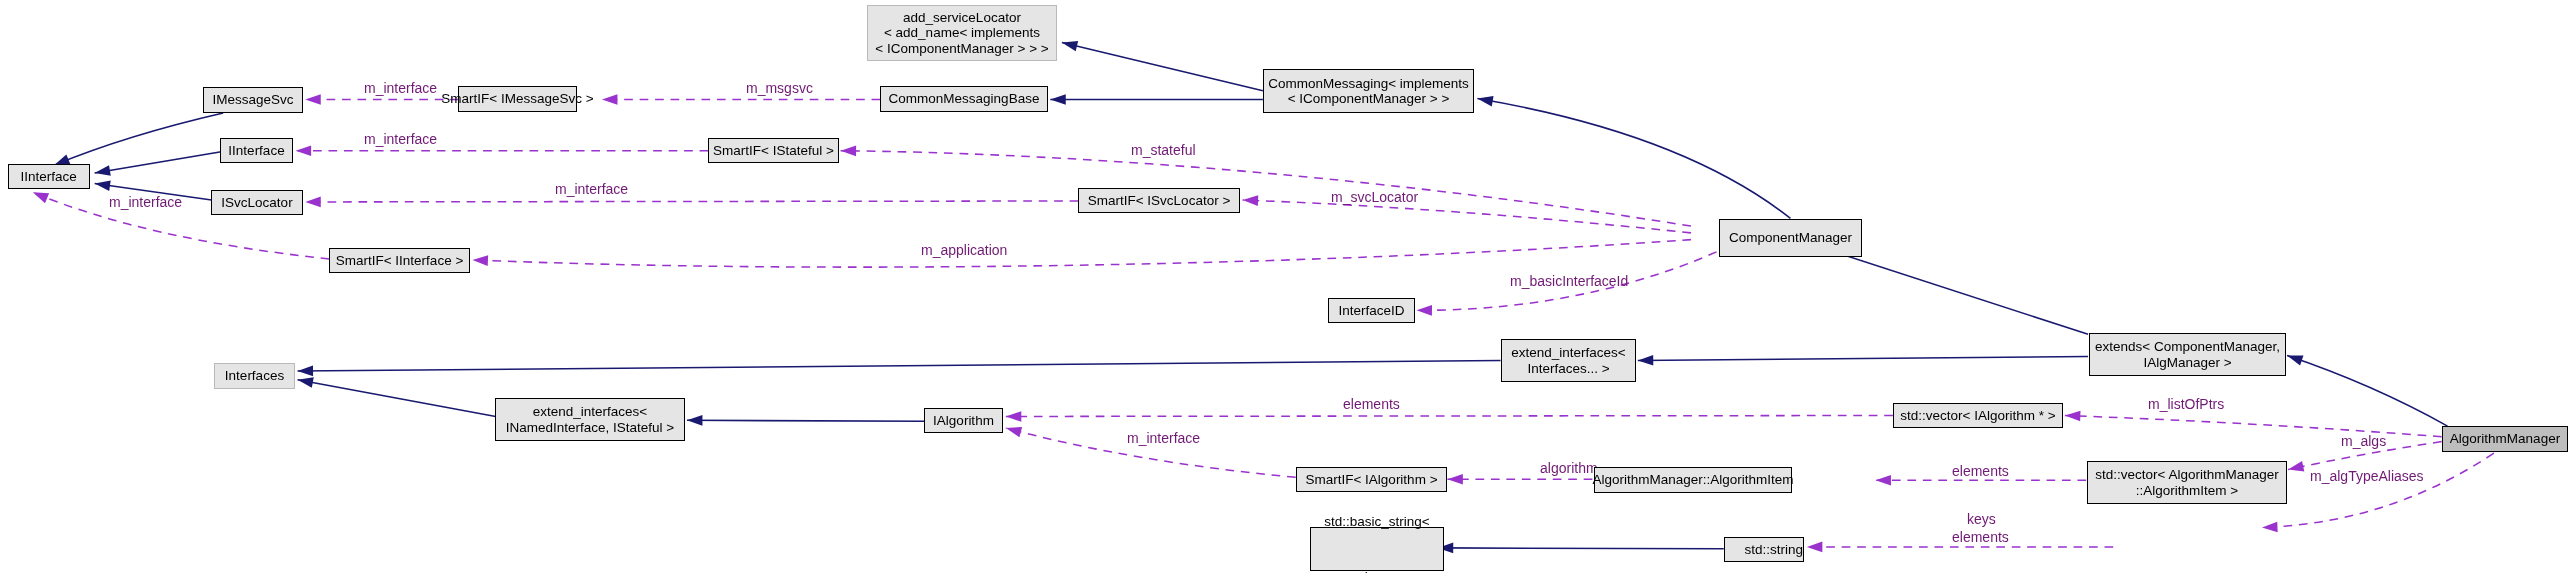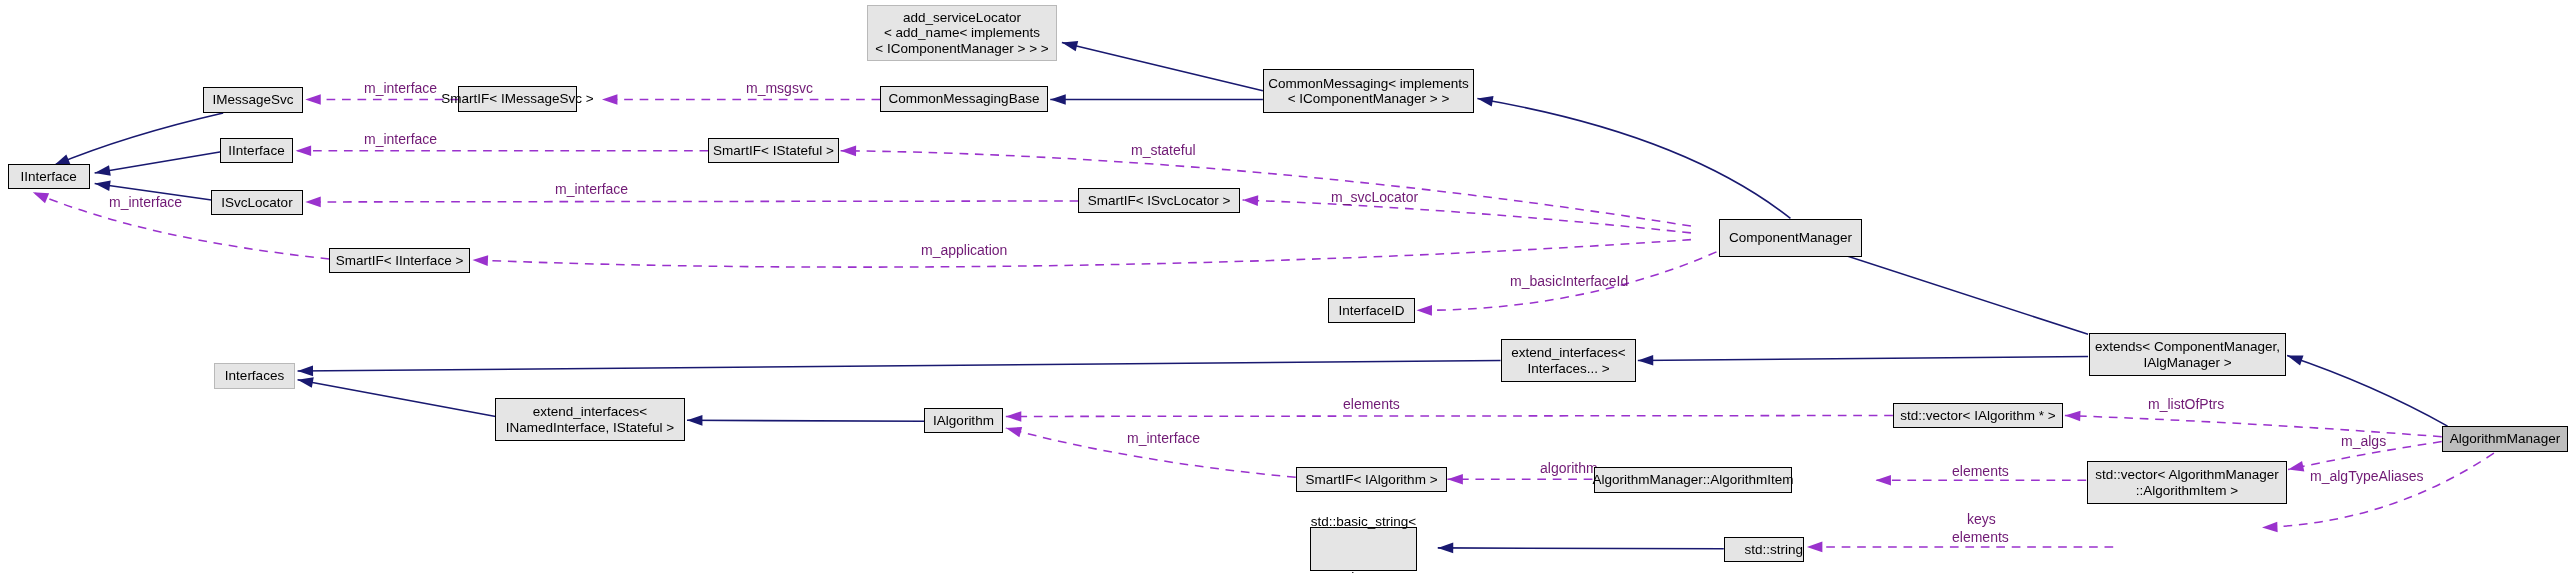--- a/index.html
+++ b/index.html
@@ -183,21 +183,21 @@
     <div class="node" style="left: 1296px; top: 467px; width: 151px; height: 25px;">
       <div>SmartIF&lt; IAlgorithm &gt;</div>
     </div>
     <div class="node" style="left: 1594px; top: 467px; width: 198px; height: 26px;">
       <div>AlgorithmManager::AlgorithmItem</div>
     </div>
     <div class="node" style="left: 2087px; top: 461px; width: 200px; height: 43px;">
       <div>std::vector&lt; AlgorithmManager</div>
       <div>::AlgorithmItem &gt;</div>
     </div>
-    <div class="node" style="left: 1310px; top: 527px; width: 107px; height: 44px; gap: 40px;">
+    <div class="node" style="left: 1310px; top: 527px; width: 134px; height: 44px; gap: 40px;">
       <div>std::basic_string&lt;</div>
       <div>char &gt;</div>
     </div>
     <div class="node" style="left: 1724px; top: 537px; width: 80px; height: 25px; align-items: flex-end;">
       <div>std::string</div>
     </div>
   </div>
 
 
 </body></html>

